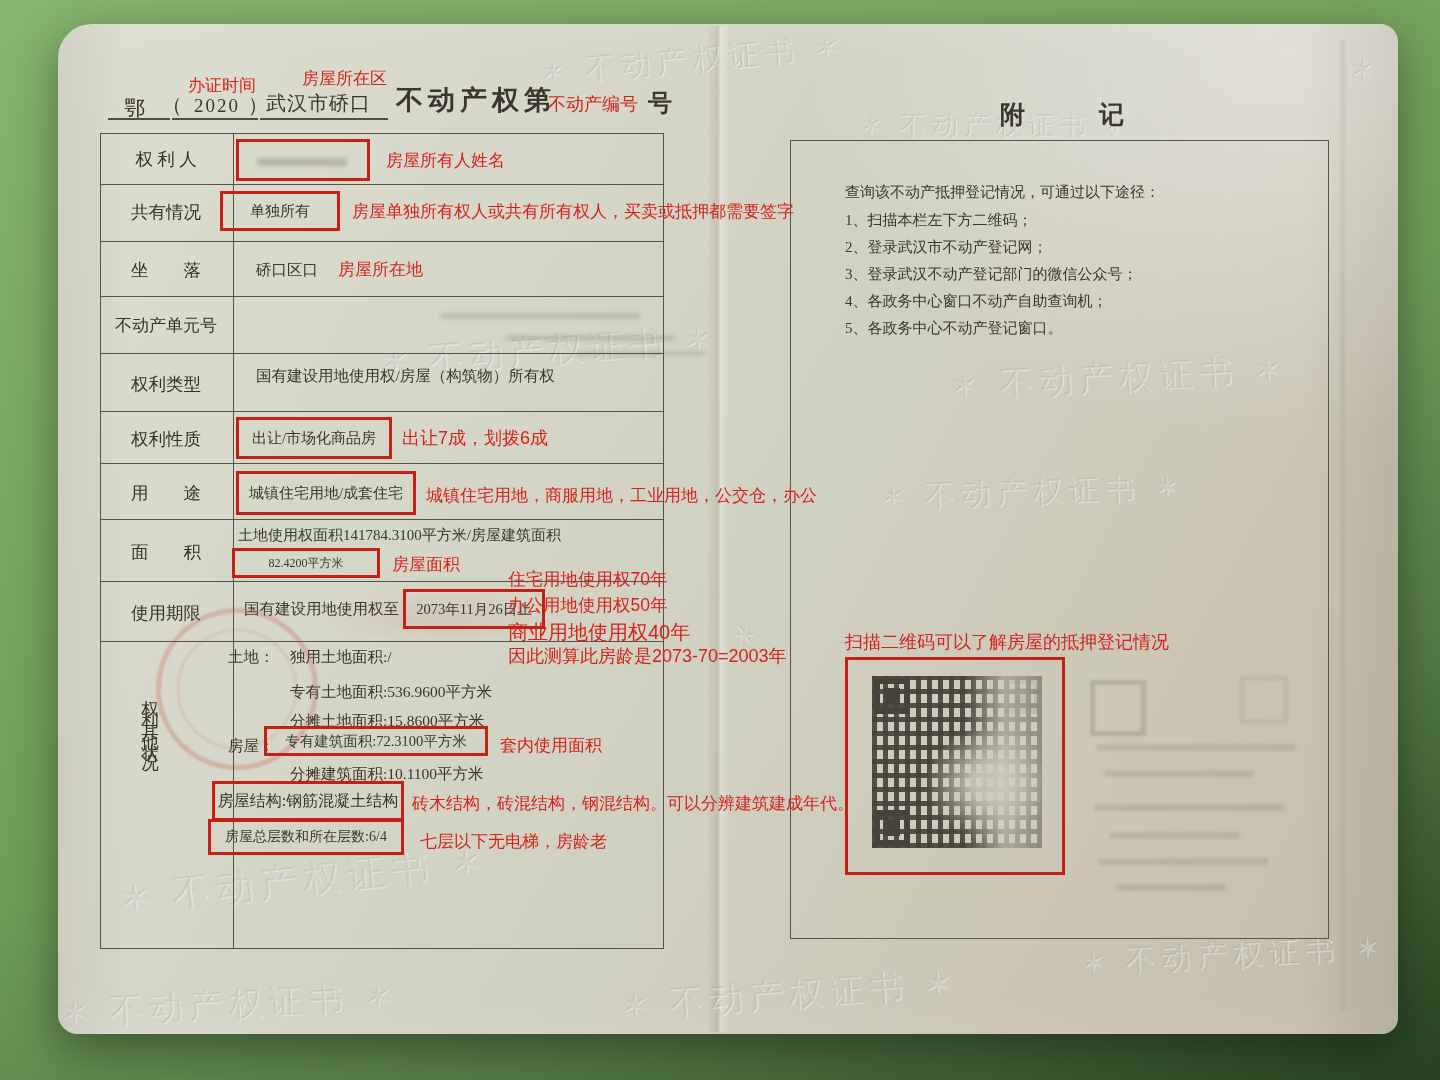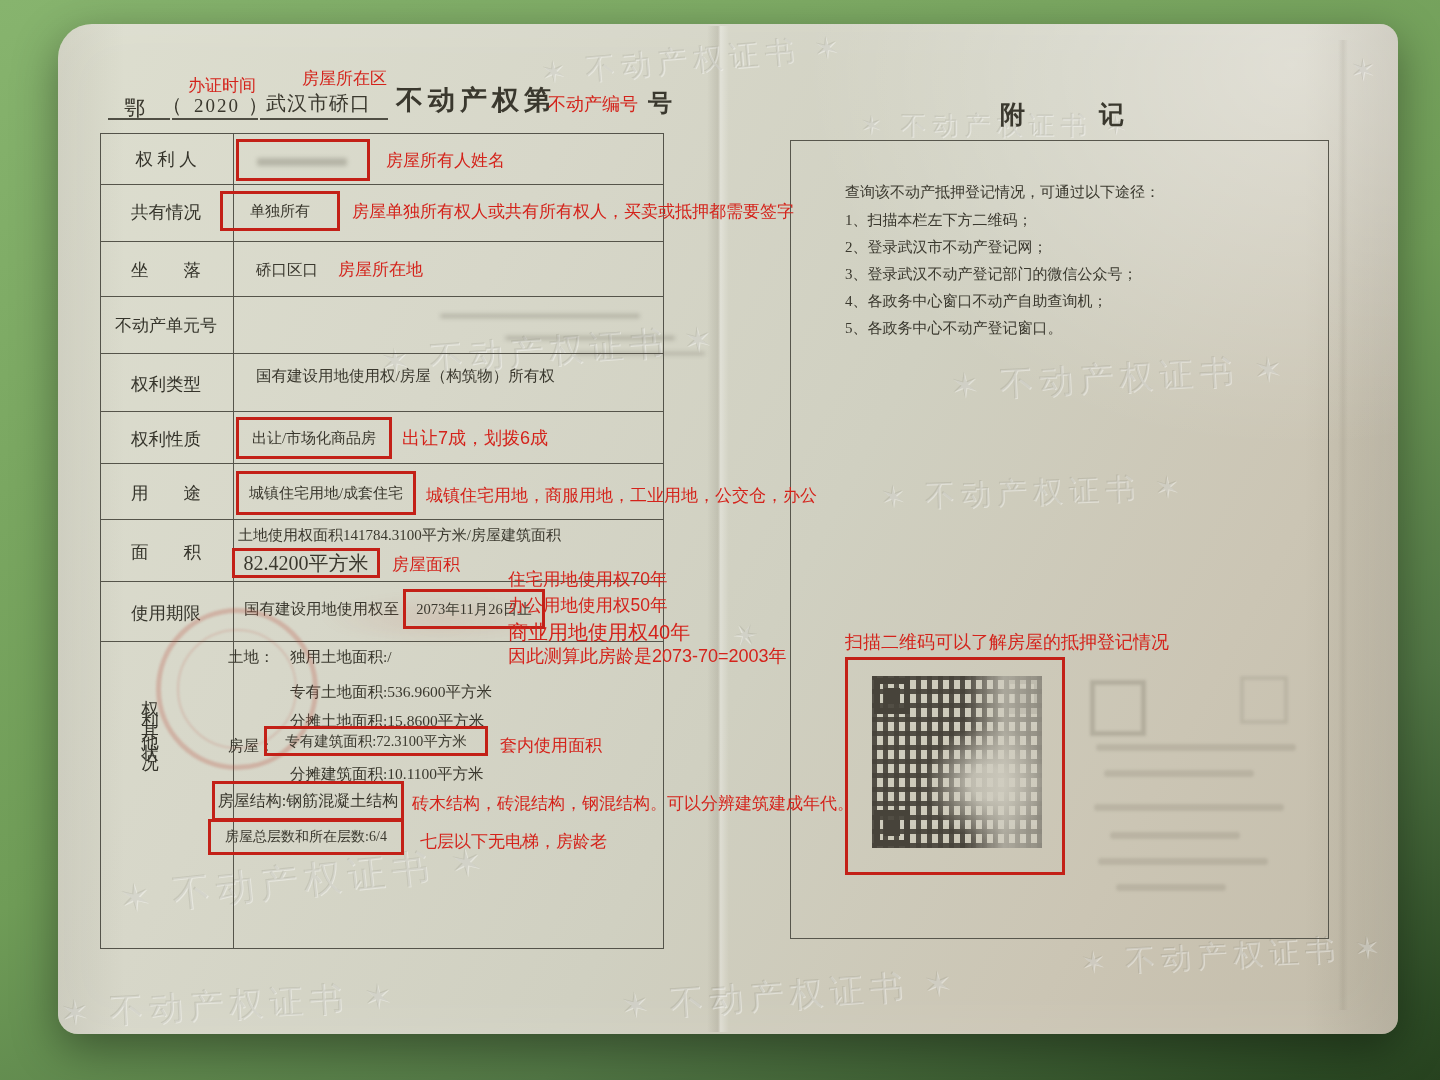--- a/index.html
+++ b/index.html
@@ -155,21 +155,21 @@
   </div>
   <div class="note" style="left:402px;top:426px;font-size:18px;">出让7成，划拨6成</div>
 
   <div class="rbox" style="left:236px;top:471px;width:180px;height:44px;">
     <div class="inner" style="font-size:15px;">城镇住宅用地/成套住宅</div>
   </div>
   <div class="note" style="left:426px;top:484px;">城镇住宅用地，商服用地，工业用地，公交仓，办公</div>
 
   <div class="val" style="left:238px;top:526px;font-size:15px;">土地使用权面积141784.3100平方米/房屋建筑面积</div>
   <div class="rbox" style="left:232px;top:548px;width:148px;height:30px;">
-    <div class="inner" style="font-size:20px;">82.4200平方米</div>
+    <div class="inner" style="font-size:12px;">82.4200平方米</div>
   </div>
   <div class="note" style="left:392px;top:553px;">房屋面积</div>
 
   <div class="val" style="left:244px;top:599px;">国有建设用地使用权至</div>
   <div class="rbox" style="left:366px;top:589px;width:142px;height:40px;margin-left:37px;">
     <div class="inner" style="font-size:14.5px;">2073年11月26日止</div>
   </div>
   <div class="note" style="left:508px;top:567px;font-size:17.5px;">住宅用地使用权70年</div>
   <div class="note" style="left:508px;top:593px;font-size:17.5px;">办公用地使用权50年</div>
   <div class="note" style="left:508px;top:619px;font-size:20px;">商业用地使用权40年</div>

